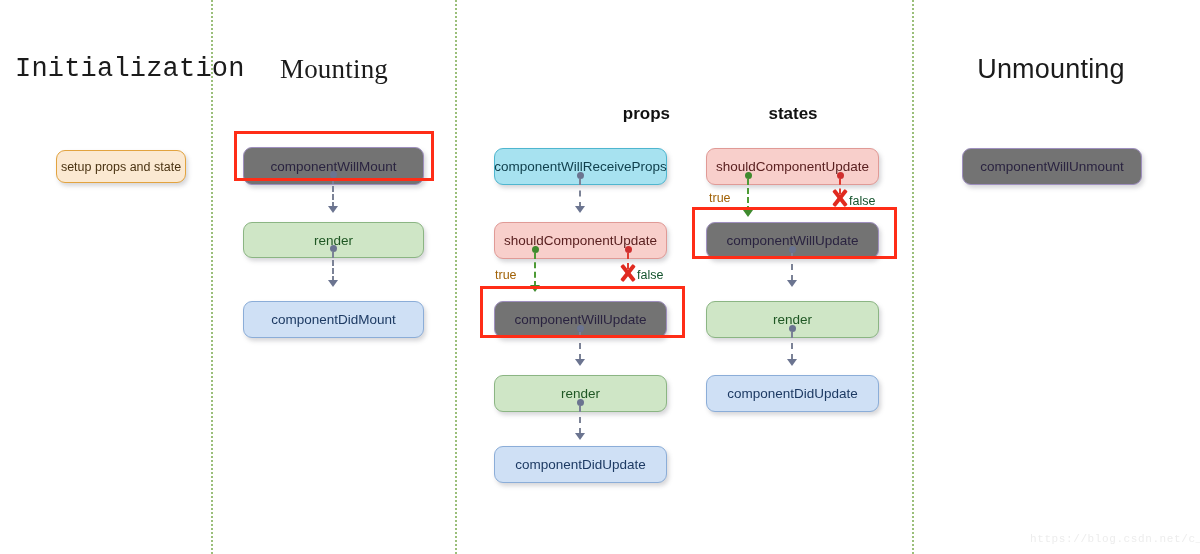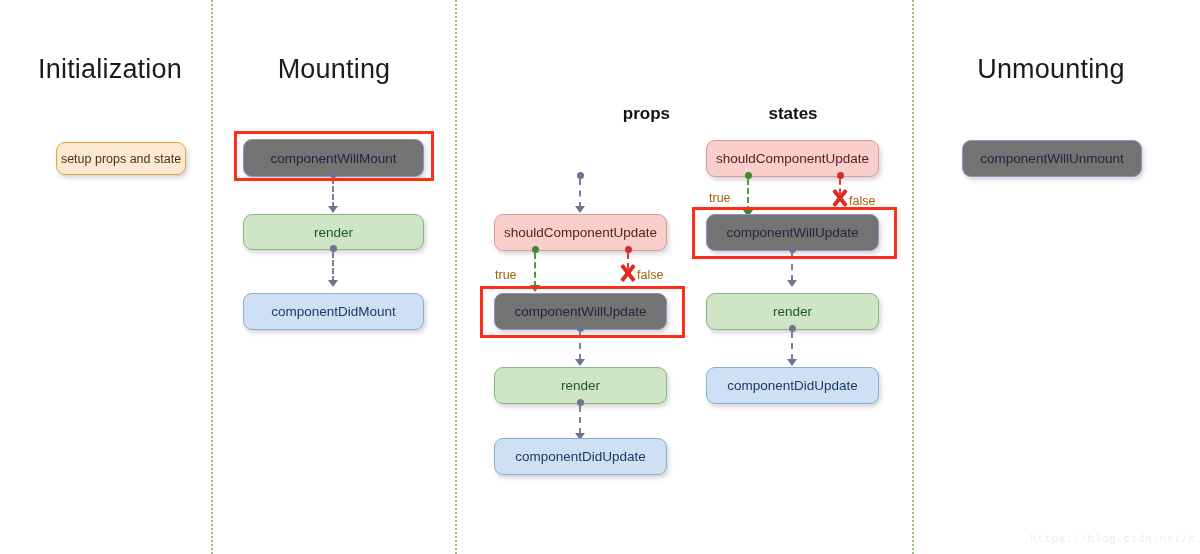--- a/index.html
+++ b/index.html
@@ -52,20 +52,21 @@
     box-sizing: border-box;
     border-radius: 9px;
     border-width: 1px;
     border-style: solid;
     display: flex;
     align-items: center;
     justify-content: center;
     font-size: 13.5px;
     box-shadow: 2px 3px 4px rgba(120,120,130,0.30);
     white-space: nowrap;
+    margin-top: 8px;
   }
   .node.purple { background:#737373; border-color:#9e8fbe; color:#2a2340; }
   .node.green  { background:#cfe6c6; border-color:#8bb583; color:#1f5724; }
   .node.blue   { background:#cfe0f5; border-color:#8badd8; color:#1d3a63; }
   .node.cyan   { background:#a7e2f0; border-color:#4fb6cf; color:#11414e; }
   .node.pink   { background:#f8cfcb; border-color:#e09a96; color:#5a2020; }
   .node.cream  { background:#fbe9d2; border-color:#e2a33f; color:#4a3312; font-size:12.5px; }
 
   
   .dot {
@@ -98,21 +99,21 @@
   }
   .arrow.green-arrow { border-top-color:#3f8a2e; }
 
   
   .branch-label {
     position: absolute;
     font-size: 12.5px;
     white-space: nowrap;
   }
   .branch-label.t { color:#a16207; }
-  .branch-label.f { color:#a16207; }
+  .branch-label.f { color:#14532d; }
 
   
   .xmark {
     position: absolute;
     width: 20px;
     height: 20px;
   }
   .xmark i {
     position: absolute;
     left: 50%;
@@ -147,22 +148,22 @@
 </style>
 </head>
 <body>
 
 <div id="canvas">
 
   <div class="divider" style="left:211px;"></div>
   <div class="divider" style="left:455px;"></div>
   <div class="divider" style="left:912px;"></div>
 
-  <div class="phase-title" style="left:15px; top:54px; width:190px;">Initialization</div>
-  <div class="phase-title" style="left:238px; top:54px; width:192px;">Mounting</div>
+  <div class="phase-title" style="left:15px; top:54px; width:190px;font-family:Liberation Mono, monospace;">Initialization</div>
+  <div class="phase-title" style="left:238px; top:54px; width:192px;font-family:Liberation Serif, serif;">Mounting</div>
   <div class="phase-title" style="left:955px; top:54px; width:192px;">Unmounting</div>
 
   <div class="sub-title" style="left:490px; top:104px; width:180px;text-align:right;">props</div>
   <div class="sub-title" style="left:703px; top:104px; width:180px;">states</div>
 
   <div class="node cream" style="left:56px; top:142px; width:130px; height:33px;">setup props and state</div>
 
   <div class="node purple" style="left:243px; top:139px; width:181px; height:38px;">componentWillMount</div>
   <div class="dot" style="left:330px; top:171px;"></div>
   <div class="dline" style="left:332px; top:178px; height:30px;"></div>
@@ -170,20 +171,21 @@
 
   <div class="node green" style="left:243px; top:214px; width:181px; height:36px;">render</div>
   <div class="dot" style="left:330px; top:245px;"></div>
   <div class="dline" style="left:332px; top:252px; height:30px;"></div>
   <div class="arrow" style="left:328px; top:280px;"></div>
 
   <div class="node blue" style="left:243px; top:293px; width:181px; height:37px;">componentDidMount</div>
 
   <div class="highlight" style="left:234px; top:131px; width:200px; height:50px;"></div>
 
+  <div class="node cyan" style="left:494px; top:140px; width:173px; height:37px;">componentWillReceiveProps</div>
   <div class="dot" style="left:577px; top:172px;"></div>
   <div class="dline" style="left:579px; top:179px; height:29px;"></div>
   <div class="arrow" style="left:575px; top:206px;"></div>
 
   <div class="node pink" style="left:494px; top:214px; width:173px; height:37px;">shouldComponentUpdate</div>
 
   <div class="dot green-dot" style="left:532px; top:246px;"></div>
   <div class="dline green-line" style="left:534px; top:253px; height:34px;"></div>
   <div class="arrow green-arrow" style="left:530px; top:285px;"></div>
   <div class="branch-label t" style="left:495px; top:268px;">true</div>

